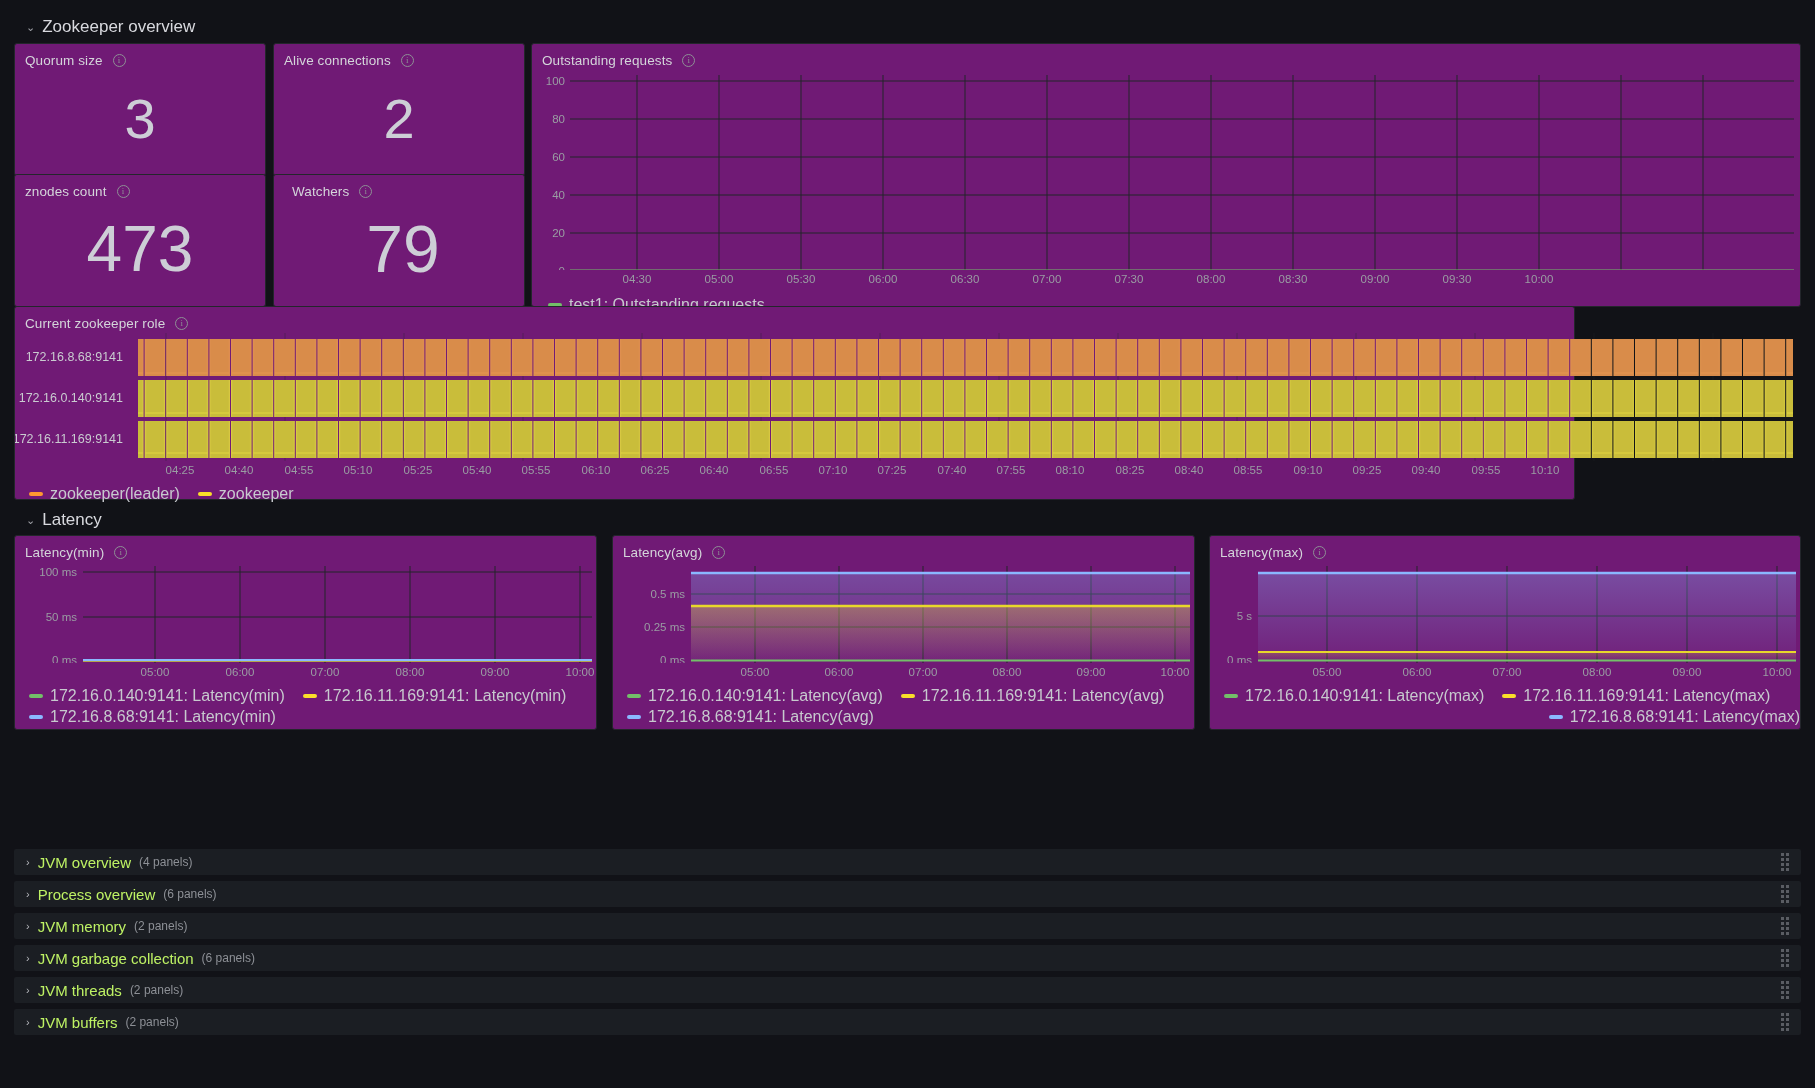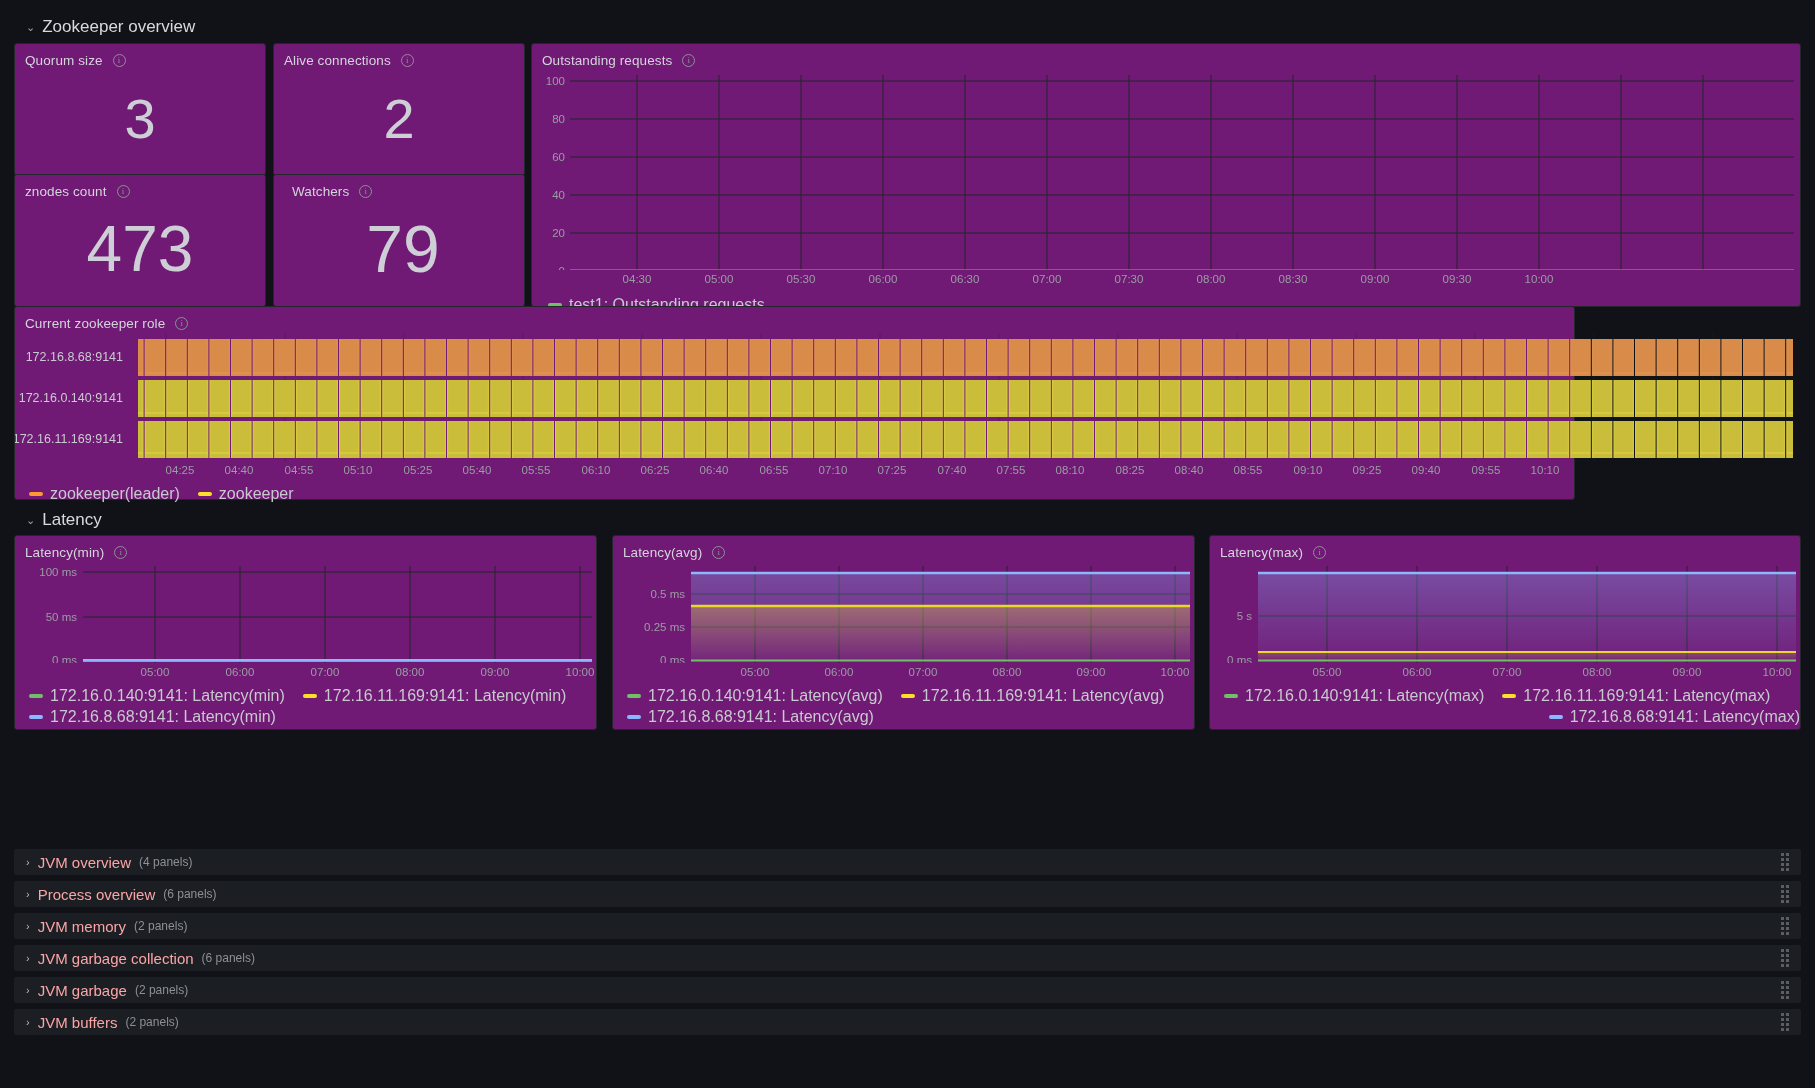--- a/index.html
+++ b/index.html
@@ -67,21 +67,21 @@
   
   .crow {
     height: 26px; margin: 0 0 6px 0;
     background: #1b1e23;
     display: flex; align-items: center;
     padding-left: 12px; gap: 8px;
     cursor: pointer; position: relative;
     border-radius: 2px;
   }
   .crow .chev { font-size: 11px; color: #b5b7bc; }
-  .crow .nm { font-size: 15px; font-weight: 500; color: #fca5a5; }
+  .crow .nm { font-size: 15px; font-weight: 500; color: #bef264; }
   .crow .cnt { font-size: 12px; color: #8d9096; }
   .drag {
     position: absolute; right: 12px; top: 50%; transform: translateY(-50%);
     display: grid; grid-template-columns: repeat(2, 3px); grid-auto-rows: 3px;
     gap: 2px; cursor: grab;
   }
   .drag span { width: 3px; height: 3px; background: #5a5d63; display: block; }
 </style>
 </head>
 <body>
@@ -547,21 +547,21 @@
           <span></span>
           <span></span>
           <span></span>
           <span></span>
           <span></span>
         </span>
     </div>
 
     <div class="crow">
       <span class="chev">›</span>
-      <span class="nm">JVM garbage</span>
+      <span class="nm">JVM threads</span>
       <span class="cnt">(2 panels)</span>
       <span class="drag">
           <span></span>
           <span></span>
           <span></span>
           <span></span>
           <span></span>
           <span></span>
           <span></span>
           <span></span>

